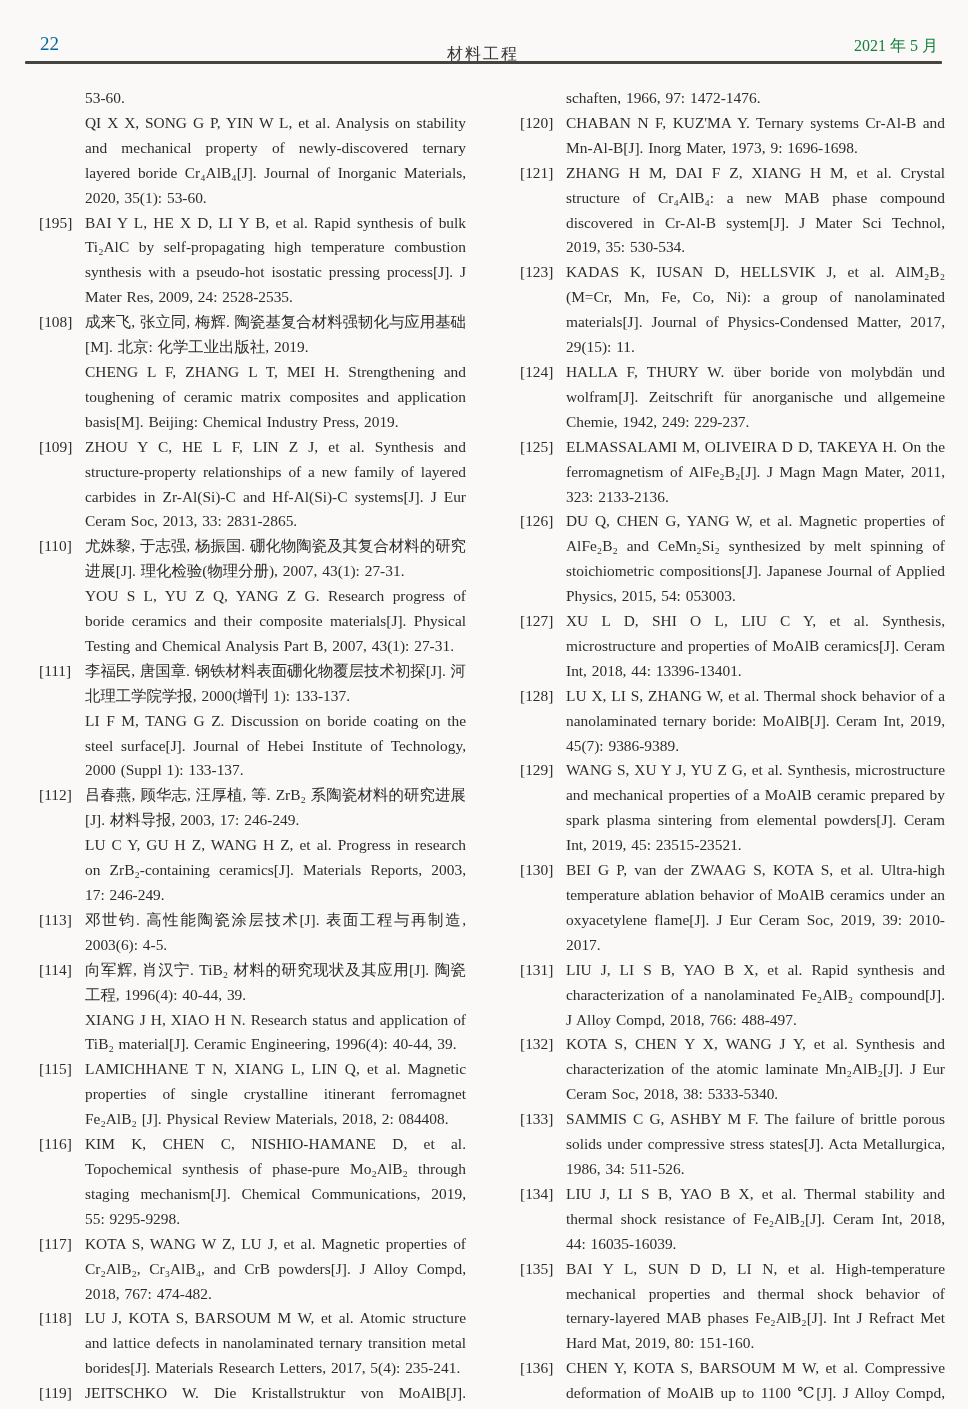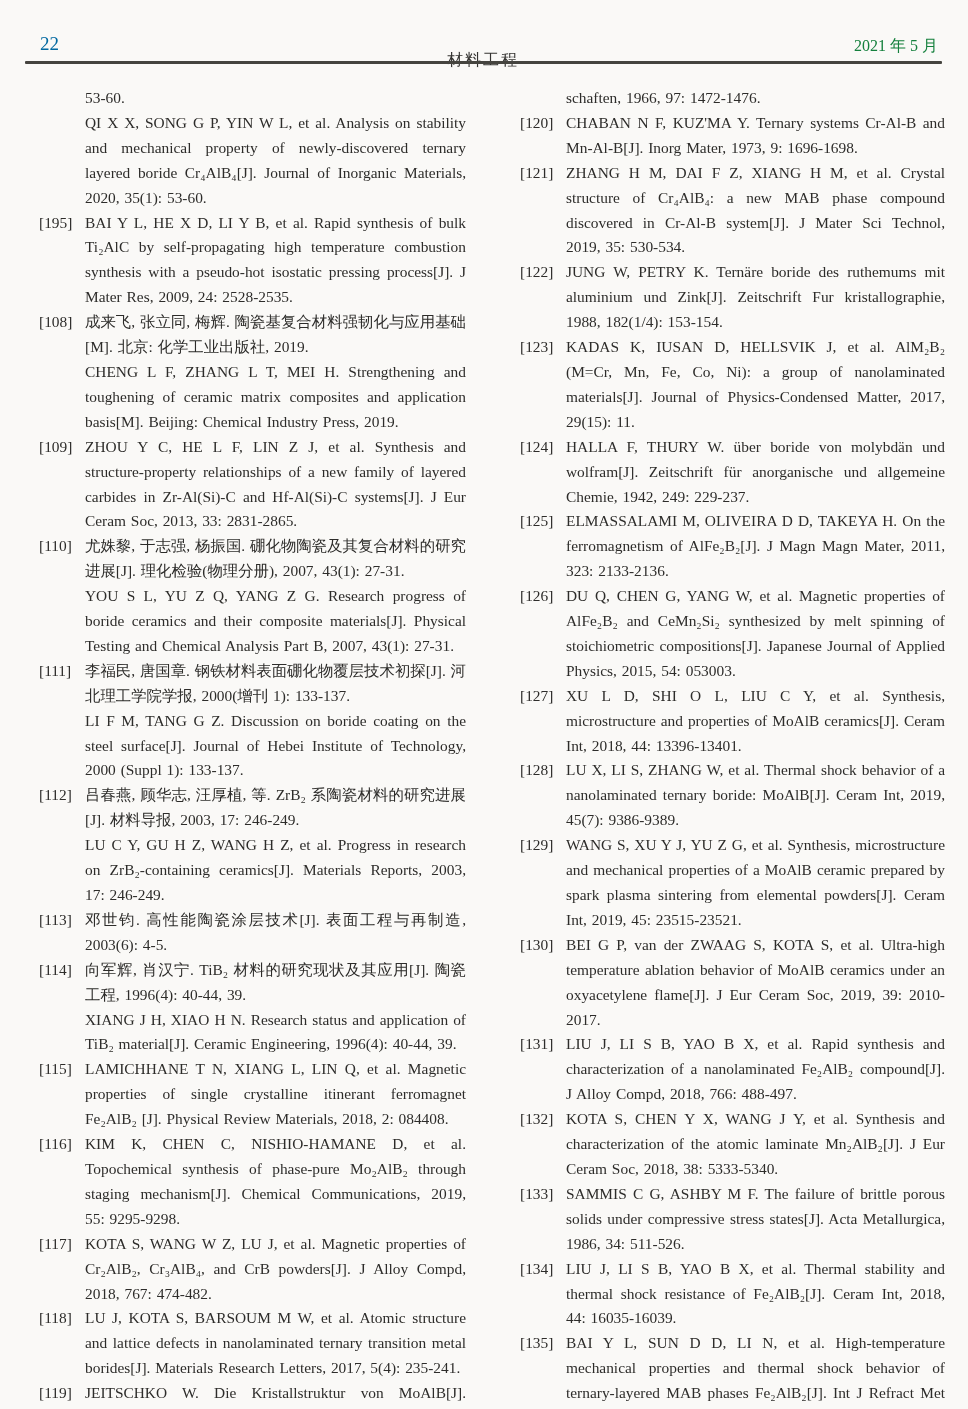--- a/index.html
+++ b/index.html
@@ -23,21 +23,21 @@
     position: absolute;
     left: 12px;
     top: 0;
     font-size: 19px;
     color: #0369a1;
   }
   .journal-title {
     position: absolute;
     left: 50%;
     transform: translateX(-50%);
-    top: 17px;
+    top: 11px;
     font-size: 16px;
     letter-spacing: 2px;
     color: #343331;
   }
   .issue-date {
     position: absolute;
     right: 0;
     top: 3px;
     font-size: 16px;
     color: #15803d;
@@ -198,24 +198,20 @@
   <div class="ref-entry">
     <span class="ref-label">[120]</span>
     <span class="ref-text">CHABAN N F, KUZ'MA Y. Ternary systems Cr-Al-B and Mn-Al-B[J]. Inorg Mater, 1973, 9: 1696-1698.</span>
   </div>
 
   <div class="ref-entry">
     <span class="ref-label">[121]</span>
     <span class="ref-text">ZHANG H M, DAI F Z, XIANG H M, et al. Crystal structure of Cr₄AlB₄: a new MAB phase compound discovered in Cr-Al-B system[J]. J Mater Sci Technol, 2019, 35: 530-534.</span>
   </div>
 
-  <div class="ref-entry">
-    <span class="ref-label">[122]</span>
-    <span class="ref-text">JUNG W, PETRY K. Ternäre boride des ruthemums mit aluminium und Zink[J]. Zeitschrift Fur kristallographie, 1988, 182(1/4): 153-154.</span>
-  </div>
 
   <div class="ref-entry">
     <span class="ref-label">[123]</span>
     <span class="ref-text">KADAS K, IUSAN D, HELLSVIK J, et al. AlM₂B₂ (M=Cr, Mn, Fe, Co, Ni): a group of nanolaminated materials[J]. Journal of Physics-Condensed Matter, 2017, 29(15): 11.</span>
   </div>
 
   <div class="ref-entry">
     <span class="ref-label">[124]</span>
     <span class="ref-text">HALLA F, THURY W. über boride von molybdän und wolfram[J]. Zeitschrift für anorganische und allgemeine Chemie, 1942, 249: 229-237.</span>
   </div>

